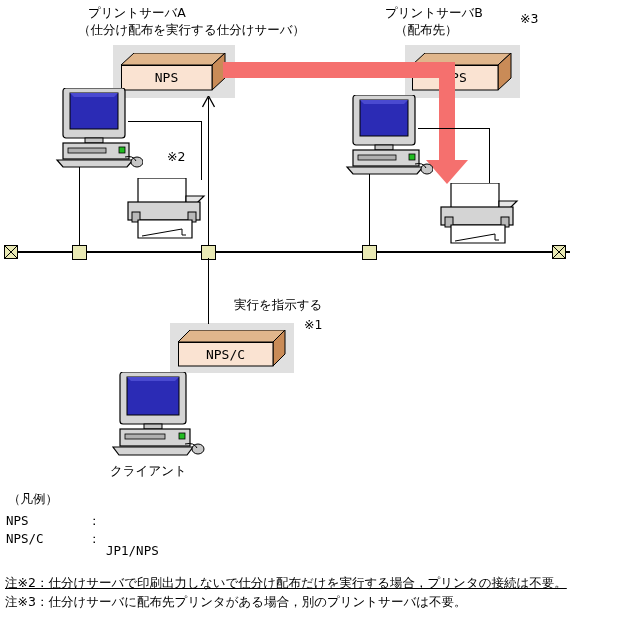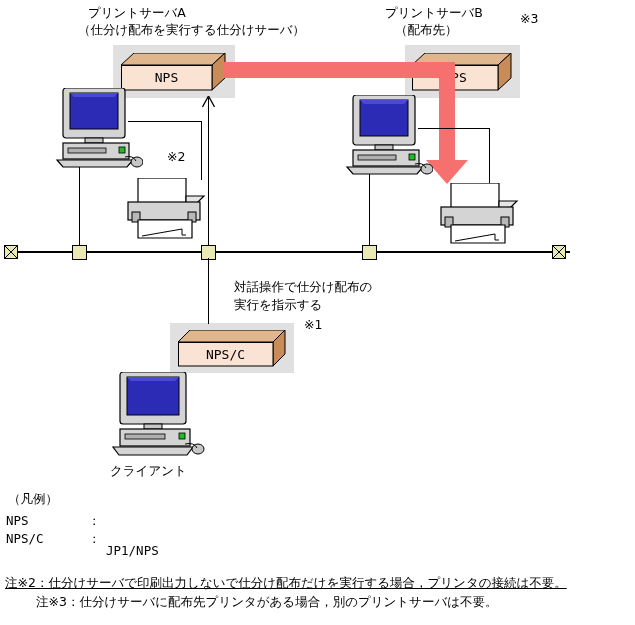--- a/index.html
+++ b/index.html
@@ -190,21 +190,20 @@
   <div class="conn term" style="left:552px;top:245px;width:14px;height:14px;">
     <svg width="12" height="12">
         <path d="M0,0 L12,12 M12,0 L0,12" stroke="#000" stroke-width="1"></path>
       </svg>
   </div>
 
   <div class="conn" style="left:72px;top:245px;width:15px;height:15px;"></div>
   <div class="conn" style="left:201px;top:245px;width:15px;height:15px;"></div>
   <div class="conn" style="left:362px;top:245px;width:15px;height:15px;"></div>
 
-  <div class="lbl" style="left:234px;top:278px;">対話操作で仕分け配布の</div>
   <div class="lbl" style="left:234px;top:296px;">実行を指示する</div>
   <div class="lbl" style="left:304px;top:316px;">※1</div>
 
   <div class="panel" style="left:170px;top:323px;width:124px;height:50px;"></div>
   <div class="box3d" style="left:178px;top:330px;width:108px;height:37px;">
     <svg width="108" height="37">
       <polygon points="0,12 12,0 107,0 95,12" fill="#e0b68c" stroke="#000" stroke-width="1"></polygon>
       <polygon points="95,12 107,0 107,24 95,36" fill="#c98b57" stroke="#000" stroke-width="1"></polygon>
       <rect x="0.5" y="12.5" width="94.5" height="23.5" fill="#fae3d2" stroke="#000" stroke-width="1"></rect>
     </svg>
@@ -233,15 +232,15 @@
   <div class="lbl" style="left:8px;top:490px;">（凡例）</div>
 
   <div class="lbl mono" style="left:6px;top:512px;">NPS</div>
   <div class="lbl mono" style="left:88px;top:512px;">：</div>
   <div class="lbl mono" style="left:106px;top:512px;margin-top:30px;">JP1/NPS</div>
 
   <div class="lbl mono" style="left:6px;top:530px;">NPS/C</div>
   <div class="lbl mono" style="left:88px;top:530px;">：</div>
 
   <div class="note" style="left:5px;top:574px;text-decoration:underline;">注※2：仕分けサーバで印刷出力しないで仕分け配布だけを実行する場合，プリンタの接続は不要。</div>
-  <div class="note" style="left:5px;top:593px;margin-left:31px;">注※3：仕分けサーバに配布先プリンタがある場合，別のプリントサーバは不要。</div>
+  <div class="note" style="left:5px;top:593px;">注※3：仕分けサーバに配布先プリンタがある場合，別のプリントサーバは不要。</div>
 
 </div>
 
 </body></html>

